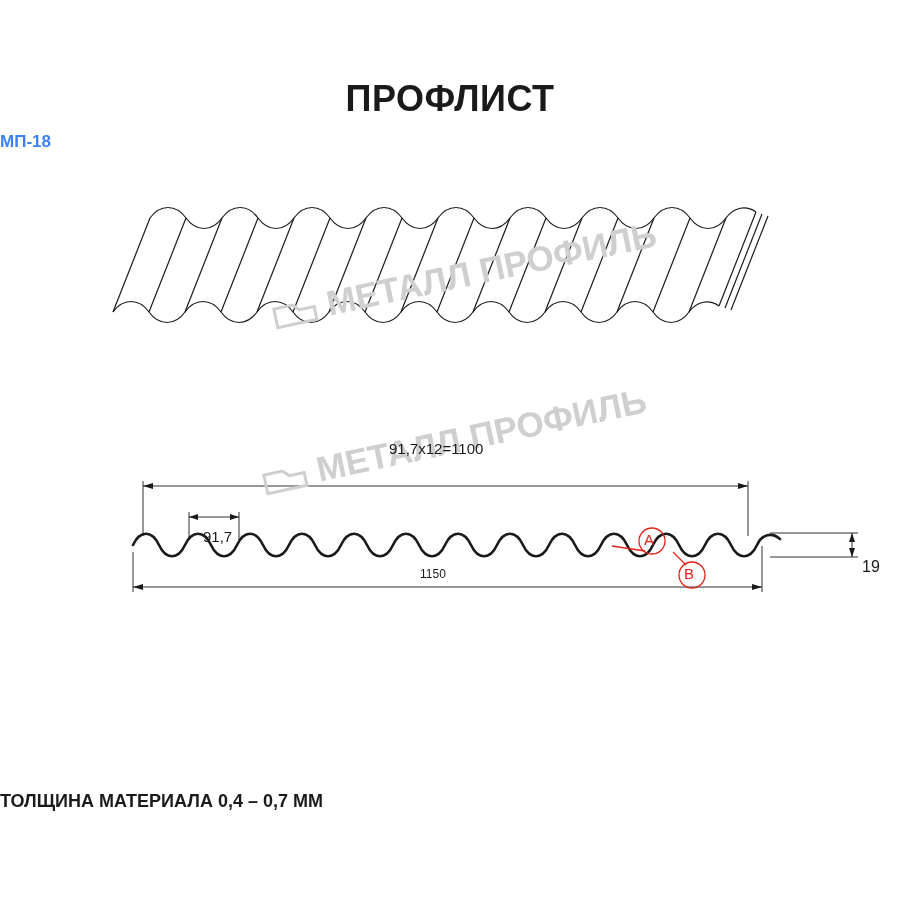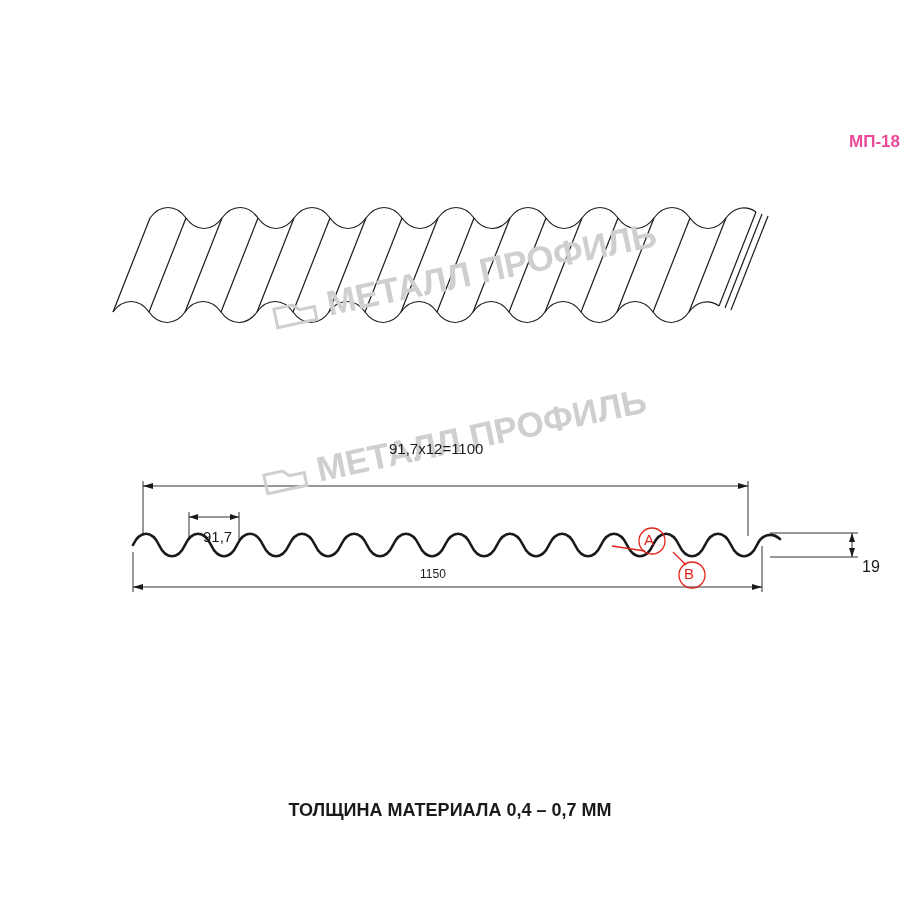--- a/index.html
+++ b/index.html
@@ -29,35 +29,33 @@
     font-size: 36px;
     font-weight: bold;
     letter-spacing: 0.5px;
     color: #1a1a1a;
   }
   .subtitle {
     position: absolute;
     top: 132px;
     left: 0;
     width: 900px;
-    text-align: right;
+    text-align: left;
     font-size: 17px;
     font-weight: bold;
-    color: #ec4899;
+    color: #3b82f6;
   }
   .footnote {
     position: absolute;
     top: 791px;
     left: 0;
     width: 900px;
-    text-align: center;
     font-size: 18px;
     font-weight: bold;
     color: #1a1a1a;
-    margin-top: 9px;
   }
   .drawing {
     position: absolute;
     top: 0;
     left: 0;
     width: 900px;
     height: 900px;
   }
   .wm {
     position: absolute;
@@ -103,20 +101,21 @@
     font-weight: normal;
   }
   .callout-a { top: 531px; left: 644px; }
   .callout-b { top: 565px; left: 684px; }
 </style>
 </head>
 <body>
 
 <div class="page">
 
+  <div class="title">ПРОФЛИСТ</div>
   <div class="subtitle">МП-18</div>
 
   <svg class="drawing" viewBox="0 0 900 900">
 
     <g fill="none" stroke="#1a1a1a" stroke-width="1.2" stroke-linejoin="round">
 
       <path d="M150,218
                C160,204 176,204 186,218
                C196,232 212,232 222,218
                C232,204 248,204 258,218

